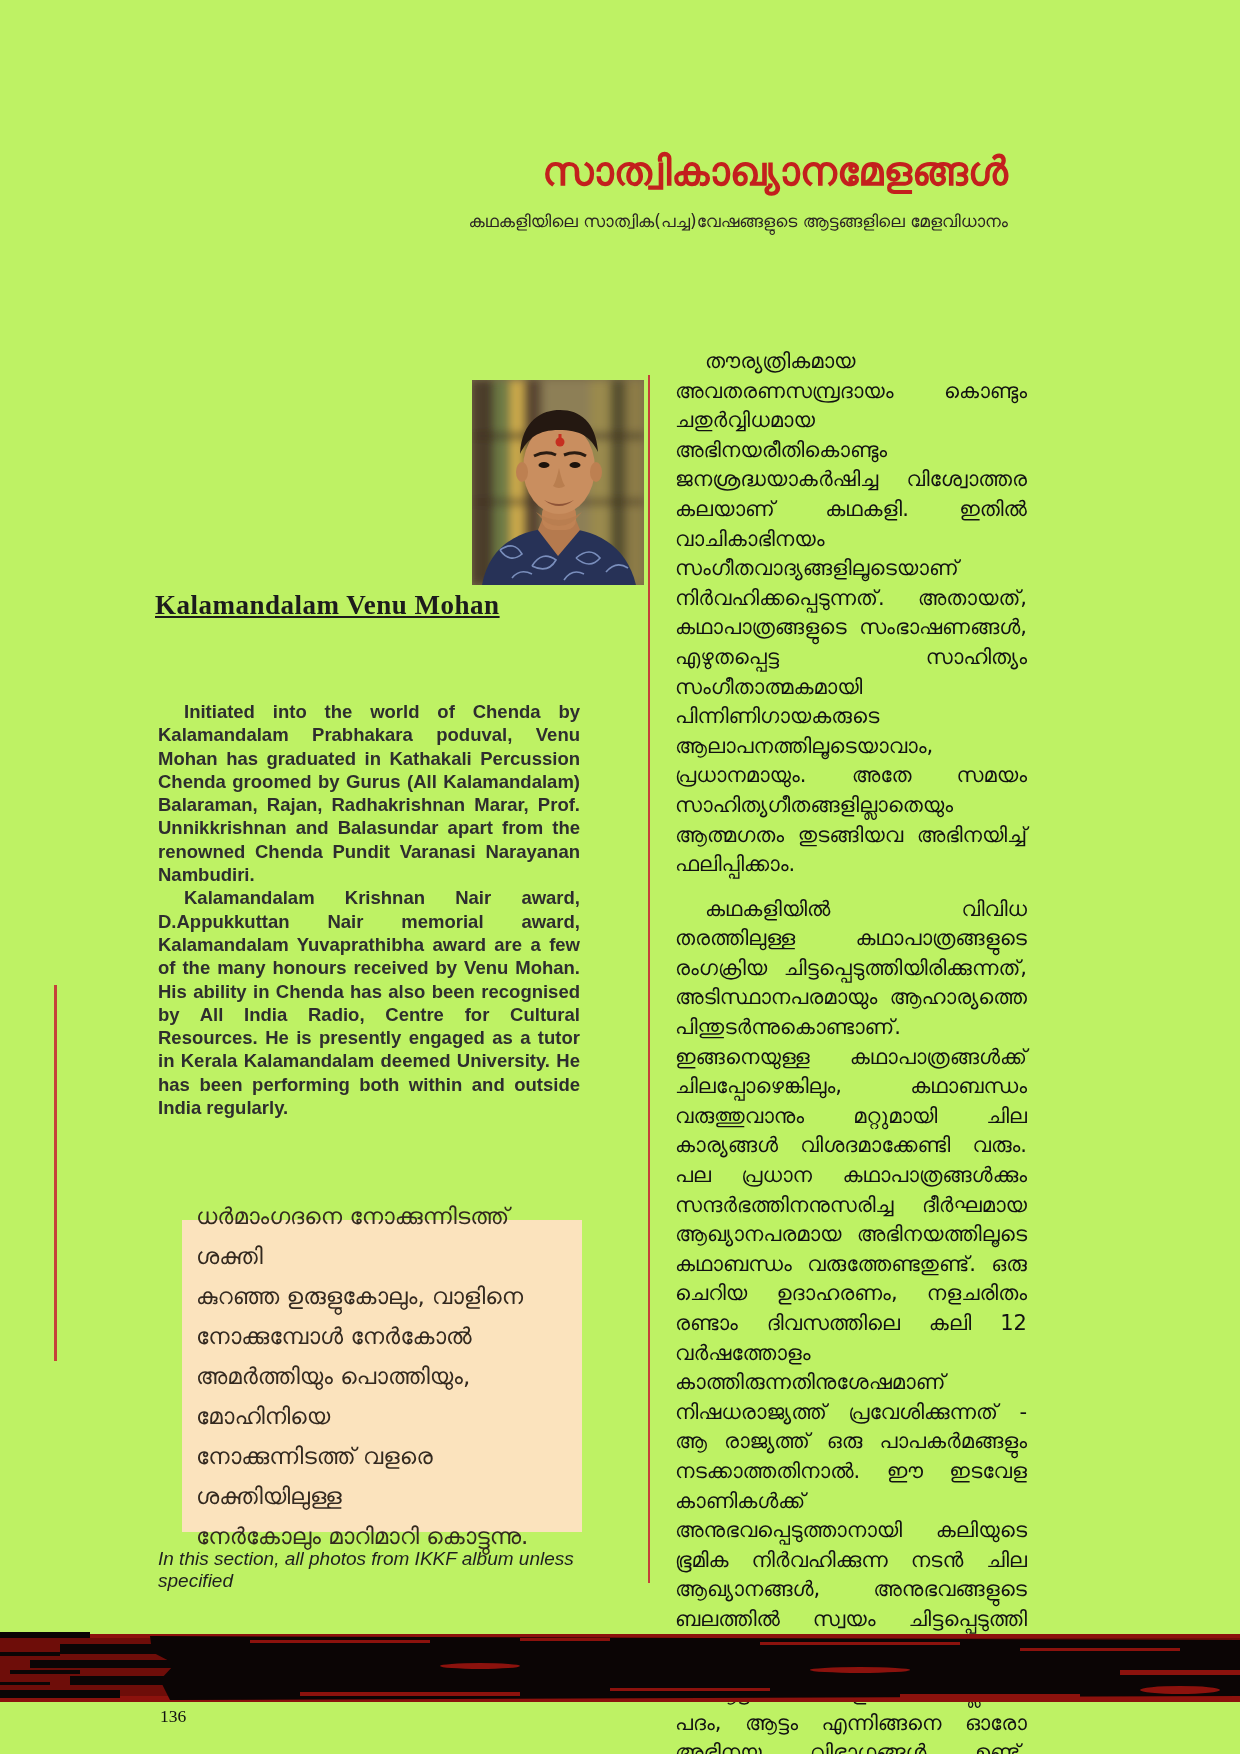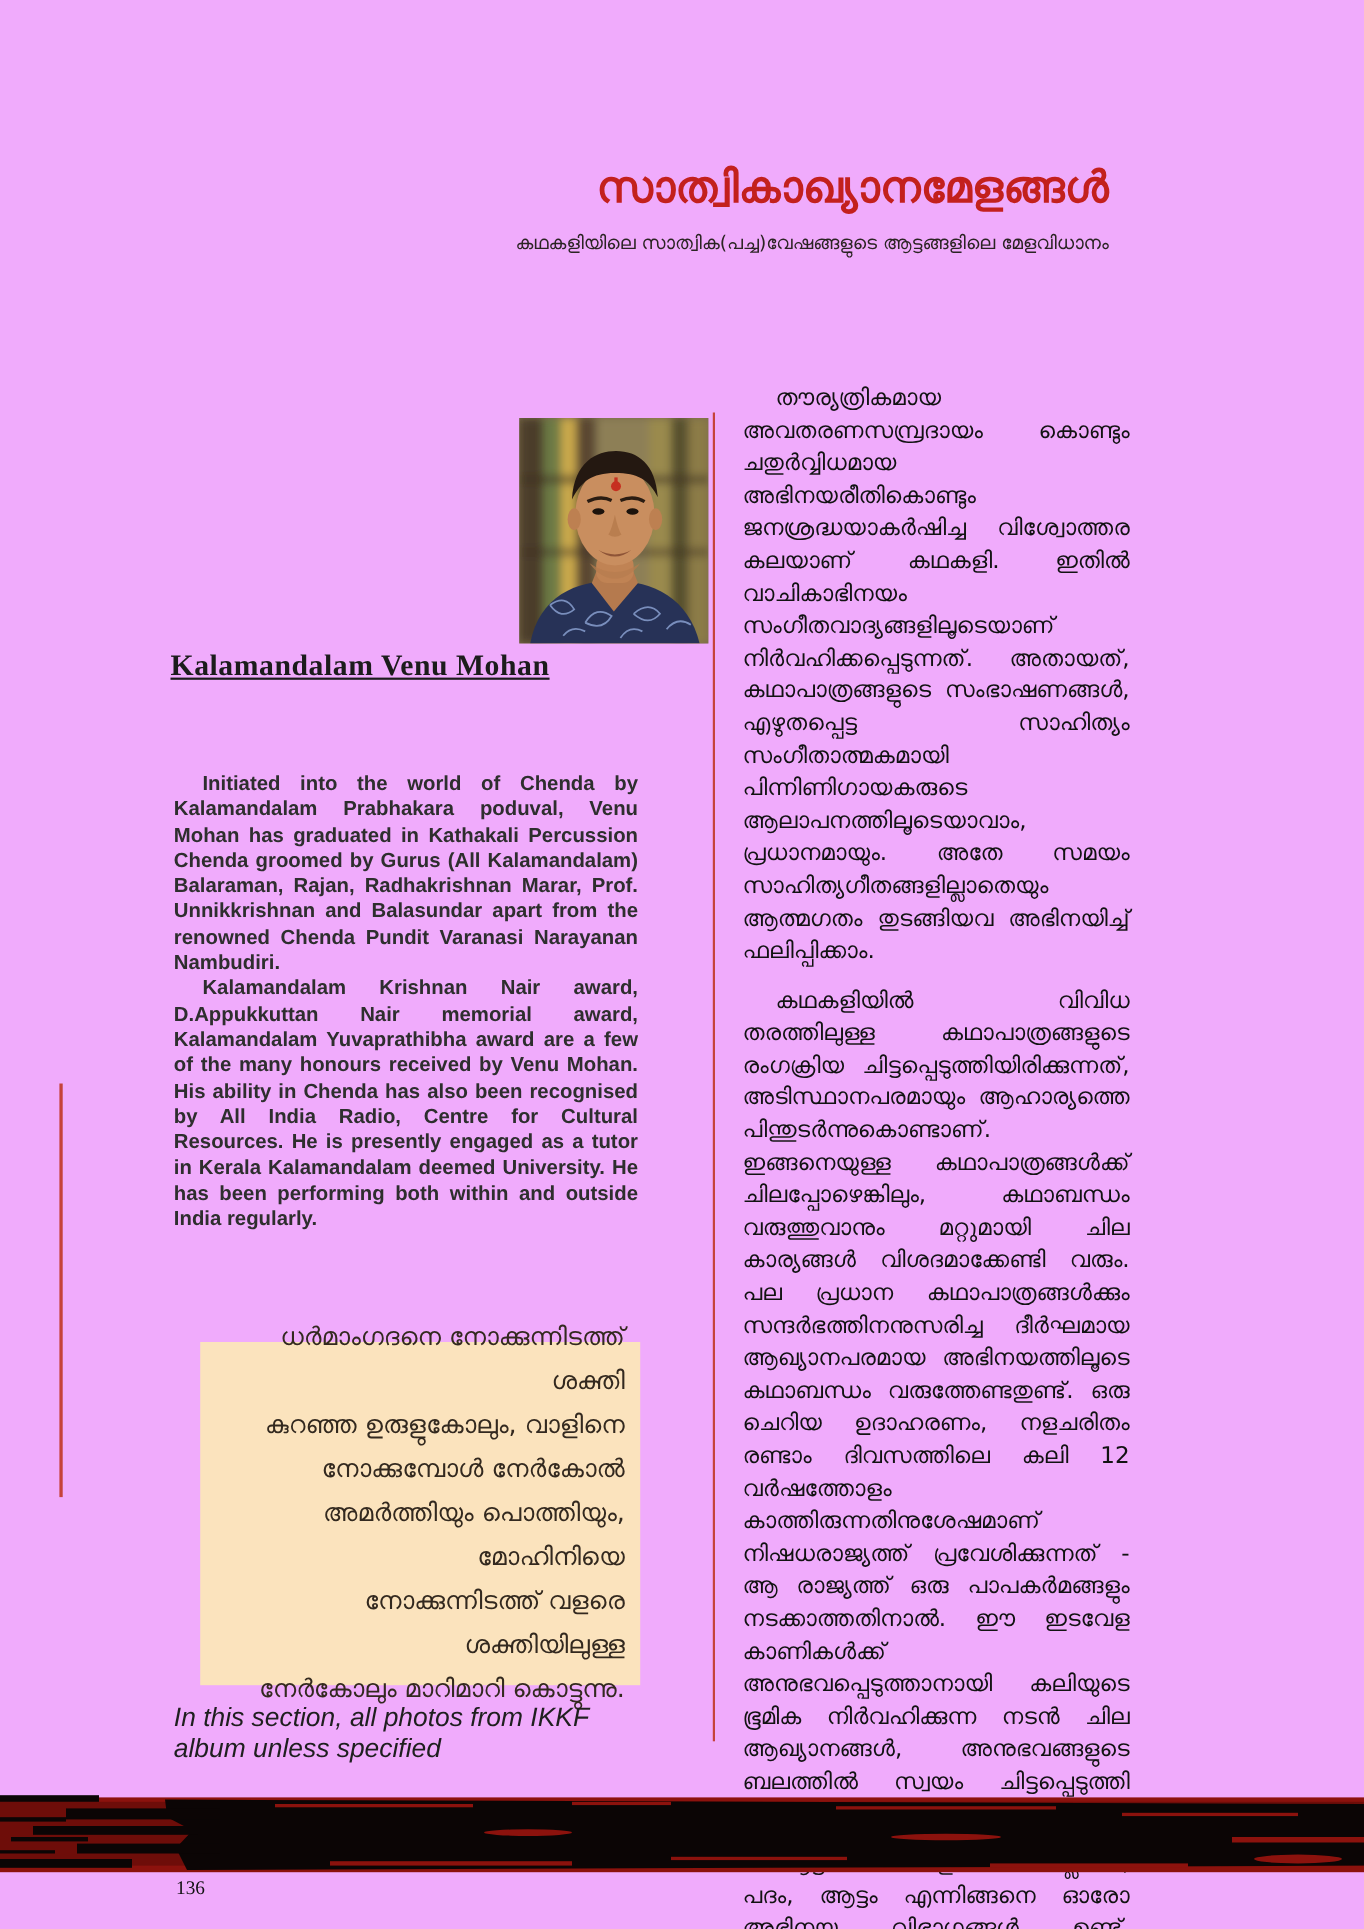--- a/index.html
+++ b/index.html
@@ -1,17 +1,17 @@
 <!DOCTYPE html>
 <html><head>
 <meta charset="utf-8">
 <style>
   html,body{margin:0;padding:0;background:#e8e8e8;}
   .page{
-    position:relative;width:1240px;height:1754px;background:#f0abfc;
+    position:relative;width:1240px;height:1754px;background:#bef264;
     margin:0 auto;overflow:hidden;
     font-family:"DejaVu Sans",sans-serif;color:#141414;
   }
   
   .header{position:absolute;top:148px;left:155px;right:232px;text-align:right;}
   .title{
     font-family:"DejaVu Sans",sans-serif;font-weight:bold;
     font-size:40px;line-height:1.15;color:#c3201d;letter-spacing:0px;
   }
   .subtitle{
@@ -32,27 +32,27 @@
     position:absolute;left:158px;top:700px;width:422px;
     font-family:"Liberation Sans","DejaVu Sans",sans-serif;
     font-size:18.5px;line-height:23.3px;color:#2e2e2e;text-align:justify;font-weight:bold;
   }
   .bio p{margin:0;text-indent:26px;}
   .quote-box{
     position:absolute;left:182px;top:1220px;width:400px;height:312px;
     background:#fbe3bd;display:flex;align-items:center;justify-content:center;
   }
   .quote-inner{
-    text-align:right;font-size:23px;line-height:40px;color:#33291f;
+    text-align:left;font-size:23px;line-height:40px;color:#33291f;
     width:100%;padding:0 14px;box-sizing:border-box;
   }
   .photo-note{
     position:absolute;left:158px;top:1548px;width:424px;
     font-family:"Liberation Sans","DejaVu Sans",sans-serif;
-    font-style:italic;font-size:24px;color:#1f1f1f;
+    font-style:italic;font-size:19px;color:#1f1f1f;
   }
   
   .col-divider{
     position:absolute;left:648px;top:375px;width:2px;height:1208px;
     background:#c5423a;
   }
   .edge-line{
     position:absolute;left:54px;top:985px;width:3px;height:376px;
     background:#c5423a;
   }

